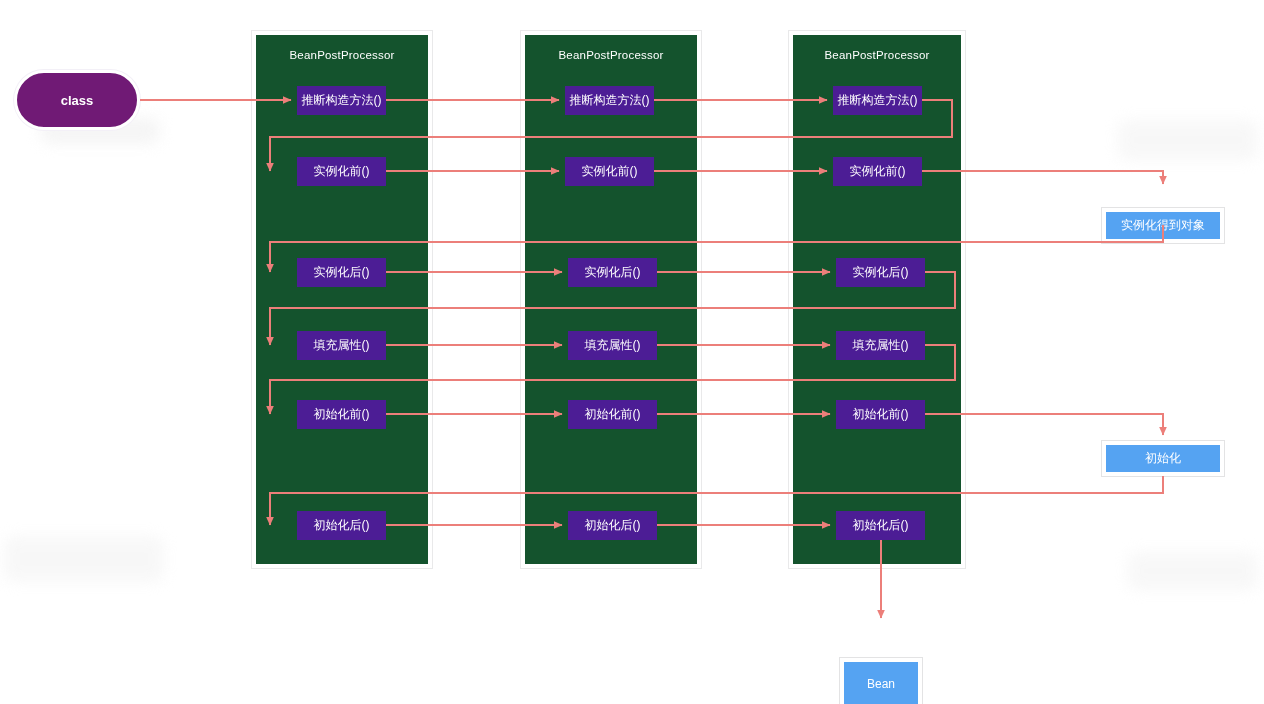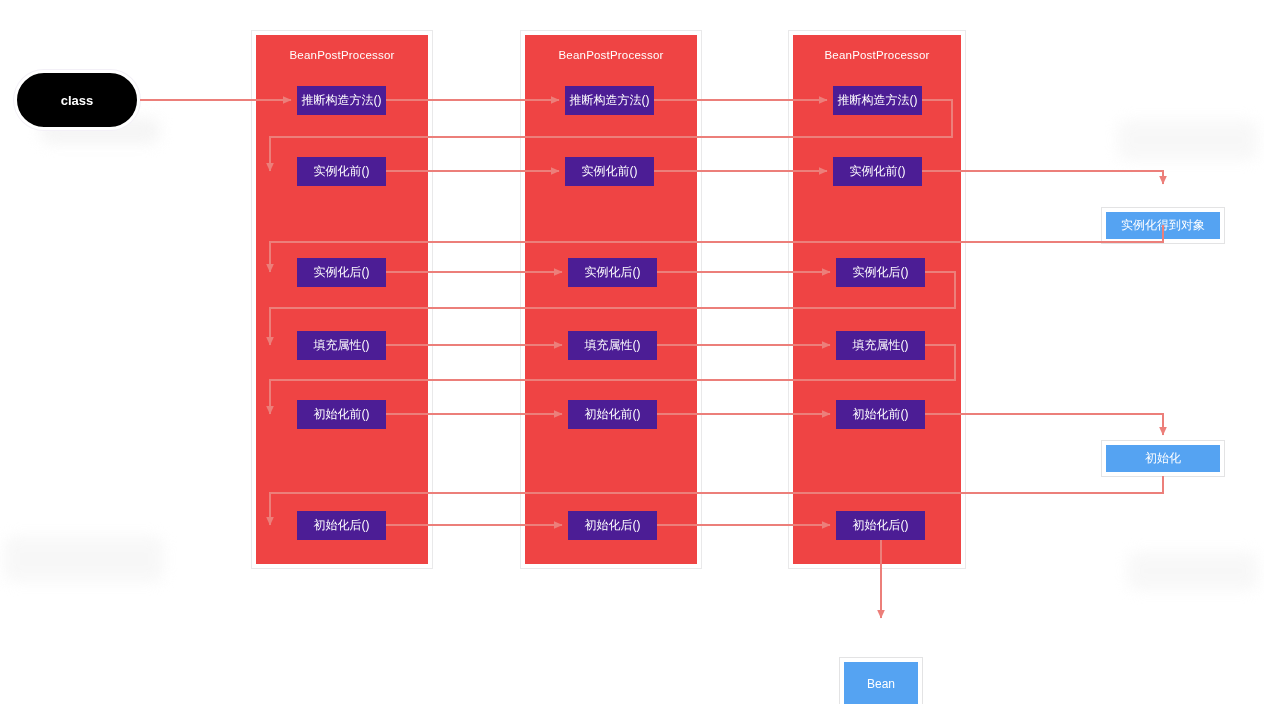--- a/index.html
+++ b/index.html
@@ -10,30 +10,30 @@
   }
   #stage{position:absolute;left:0;top:0;width:1264px;height:704px;}
   svg.wires{position:absolute;left:0;top:0;width:1264px;height:704px;pointer-events:none;}
 
   
   .wm{position:absolute;background:#f2f2f2;opacity:.55;filter:blur(7px);border-radius:10px;}
 
   
   .class-node{
     position:absolute;box-sizing:border-box;
-    background:#000000;border:3px solid #ffffff;border-radius:34px;
+    background:#701a75;border:3px solid #ffffff;border-radius:34px;
     display:flex;align-items:center;justify-content:center;
     color:#ffffff;font-size:13px;font-weight:bold;
     box-shadow:0 0 0 1px #f3f0f7;
   }
 
   
   .bpp{
     position:absolute;box-sizing:border-box;
-    background:#ef4444;border:4px solid #ffffff;
+    background:#14532d;border:4px solid #ffffff;
     box-shadow:0 0 0 1px #e9e9ea;
     text-decoration:underline;
   }
   .bpp-title{
     position:absolute;top:14px;left:0;width:100%;text-align:center;
     color:#ffffff;font-size:11.5px;letter-spacing:.2px;
   }
   
   .chip{
     position:absolute;box-sizing:border-box;

